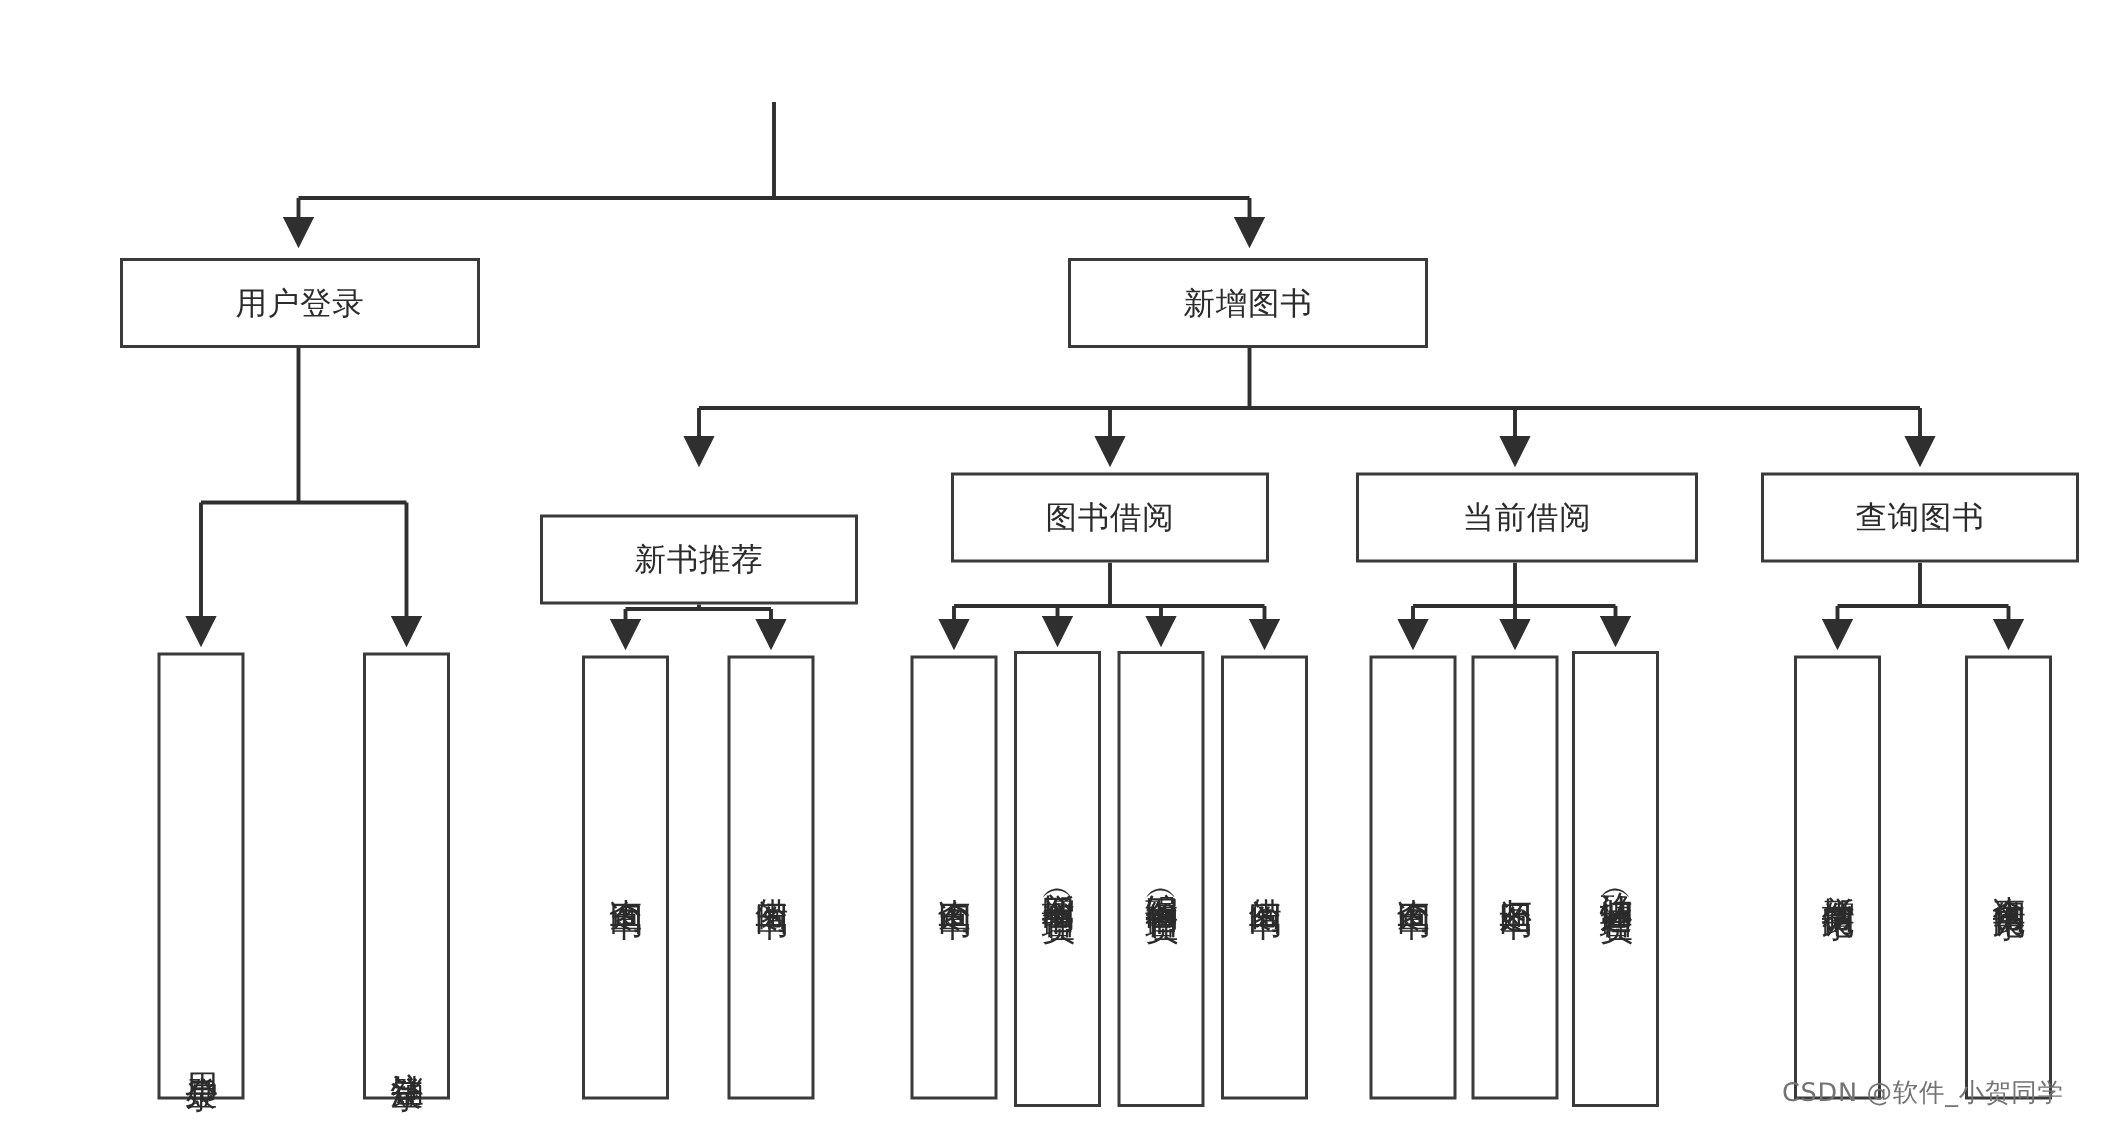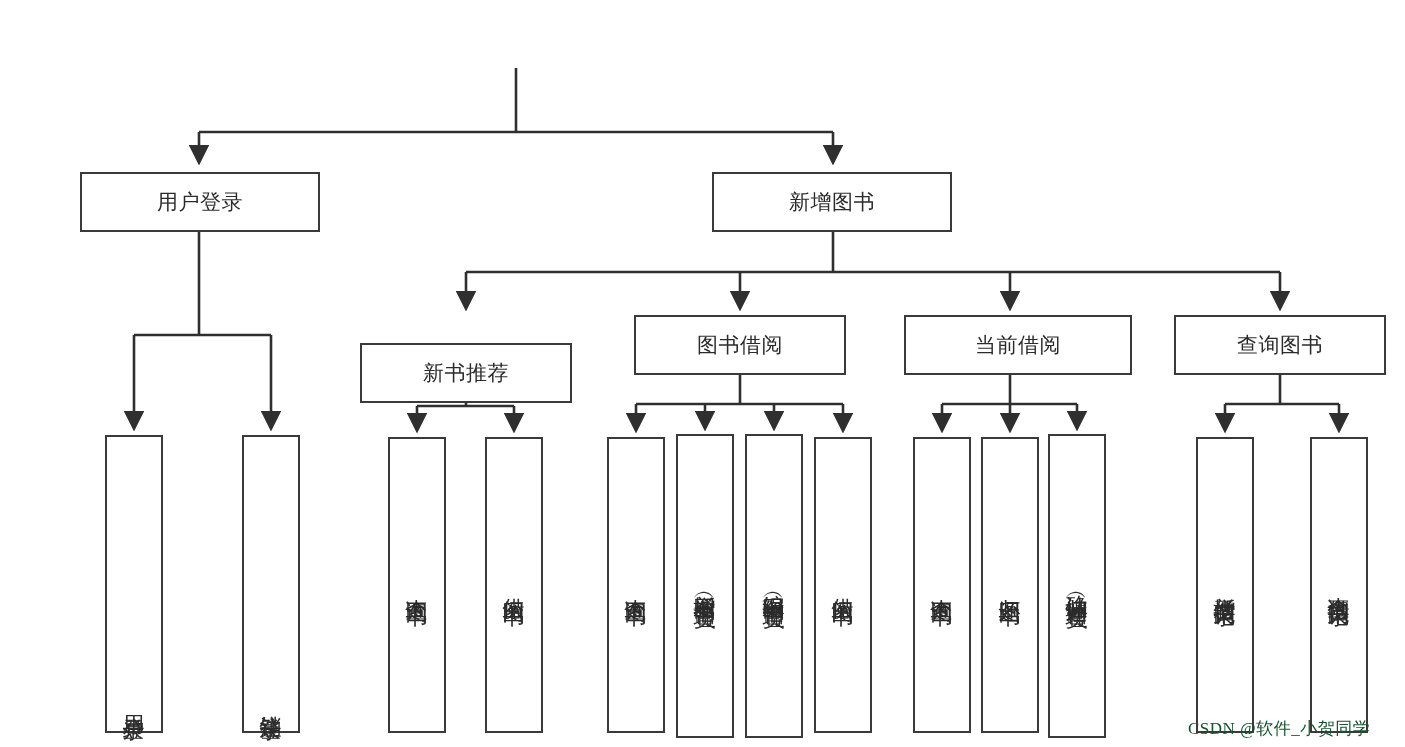--- a/index.html
+++ b/index.html
@@ -64,25 +64,24 @@
     letter-spacing: 2px;
     white-space: nowrap;
   }
   .node.vert.align-bottom {
     align-items: flex-end;
     padding-bottom: 26px;
   }
   .watermark {
     position: absolute;
     font-size: 17px;
-    color: #14532d;
+    color: #737373;
     letter-spacing: 0.5px;
     white-space: nowrap;
     user-select: none;
-    font-family: Liberation Serif, serif;
   }
 </style>
 </head>
 <body>
 
 <div id="canvas">
 
   <svg class="links" viewBox="0 0 1405 747">
     <defs>
       <marker id="arrow" viewBox="0 0 12 12" refX="10" refY="6" markerWidth="8" markerHeight="8" orient="auto-start-reverse">

